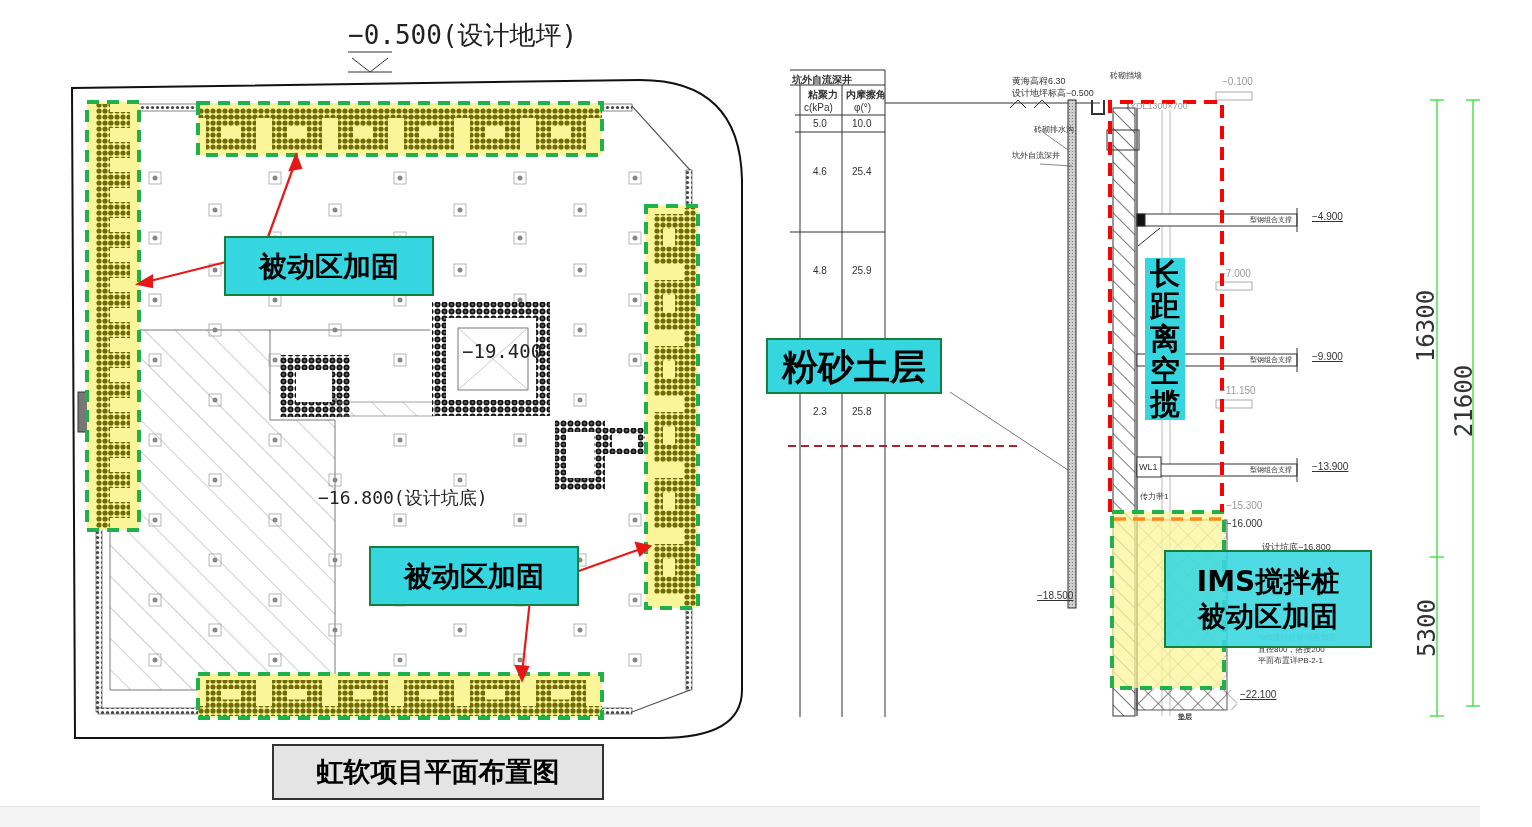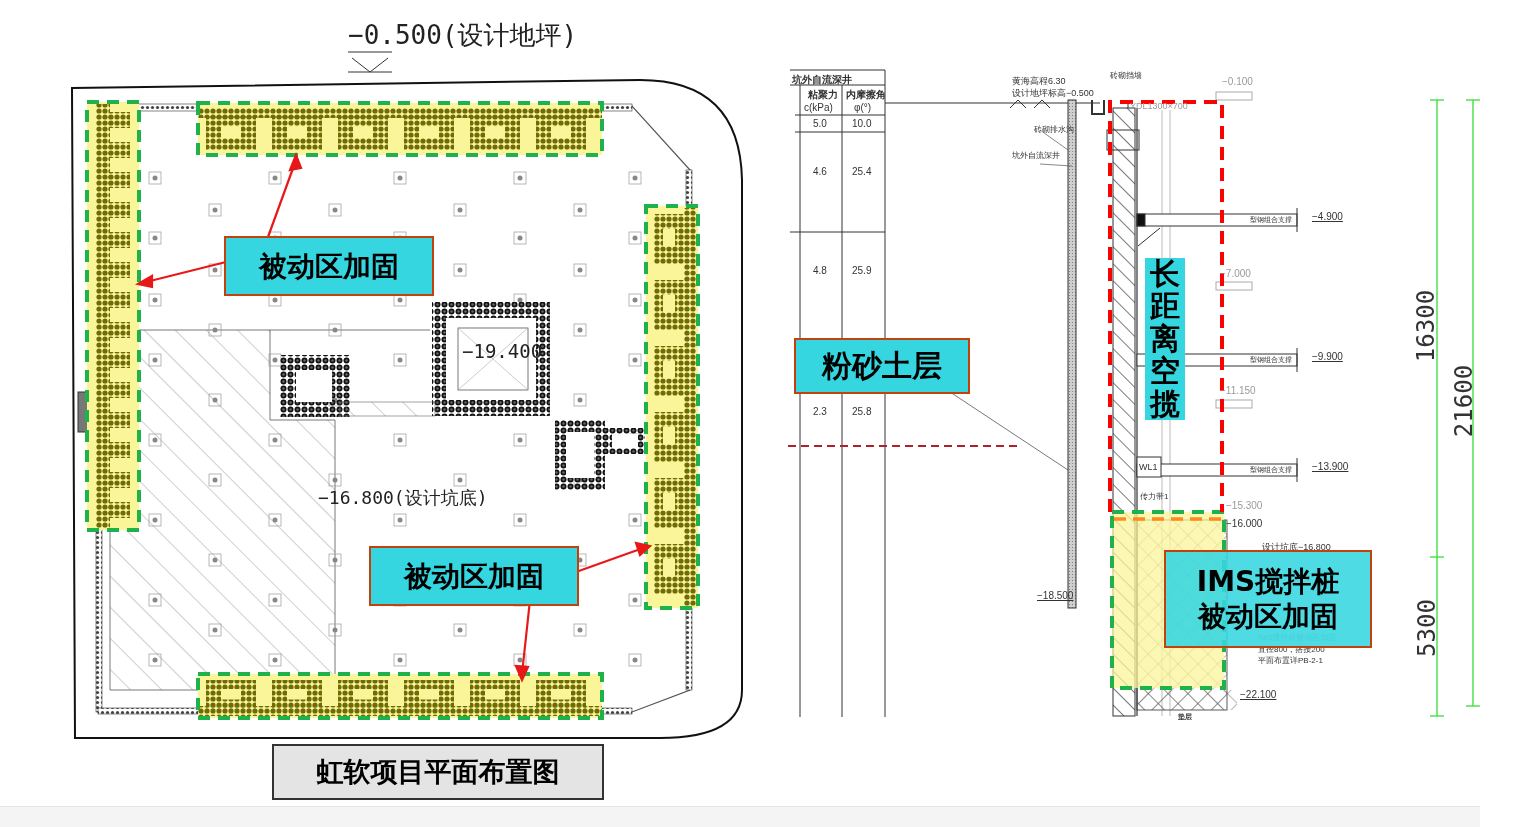--- a/index.html
+++ b/index.html
@@ -1,19 +1,19 @@
 <!DOCTYPE html>
 <html><head>
 <meta charset="utf-8">
 <style>
   html,body{margin:0;padding:0;background:#fff;}
   body{width:1532px;height:827px;position:relative;overflow:hidden;font-family:"DejaVu Sans","Liberation Sans",sans-serif;}
   .abs{position:absolute;}
   svg{position:absolute;left:0;top:0;}
-  .callout{position:absolute;background:#35d6e0;border:2px solid #c2410c;color:#000;font-weight:bold;display:flex;align-items:center;justify-content:center;text-align:center;line-height:1.25;font-family:"DejaVu Sans",sans-serif;}
+  .callout{position:absolute;background:#35d6e0;border:2px solid #15803d;color:#000;font-weight:bold;display:flex;align-items:center;justify-content:center;text-align:center;line-height:1.25;font-family:"DejaVu Sans",sans-serif;}
   .caption{position:absolute;background:#e4e4e4;border:2px solid #333;color:#000;font-weight:bold;font-size:27px;display:flex;align-items:center;justify-content:center;font-family:"DejaVu Sans",sans-serif;}
   .cad{font-family:"DejaVu Sans Mono","Liberation Mono",monospace;color:#222;position:absolute;white-space:nowrap;}
   .soil{font-size:10px;color:#333;position:absolute;font-family:"Liberation Sans",sans-serif;}
   .gray{color:#9a9a9a;}
   .footer-band{position:absolute;left:0;top:806px;width:1480px;height:21px;background:#f4f4f4;border-top:1px solid #e4e4e4;}
 </style>
 </head>
 <body>
 
 <div class="abs" style="left:0;top:0;width:760px;height:800px;">
@@ -568,21 +568,21 @@
 <div class="soil" style="left:1258px;top:644px;font-size:8px;">直径800，搭接200</div>
 <div class="soil" style="left:1258px;top:655px;font-size:8px;">平面布置详PB-2-1</div>
 <div class="soil" style="left:1037px;top:590px;font-size:10px;text-decoration:underline;">−18.500</div>
 <div class="soil" style="left:1240px;top:689px;font-size:10px;text-decoration:underline;">−22.100</div>
 <div class="soil" style="left:1178px;top:712px;font-size:7px;font-weight:bold;">垫层</div>
 
 <div class="abs" style="left:1390px;top:312px;font-size:24px;color:#333;transform:rotate(-90deg);font-family:'DejaVu Sans Mono',monospace;">16300</div>
 <div class="abs" style="left:1428px;top:387px;font-size:24px;color:#333;transform:rotate(-90deg);font-family:'DejaVu Sans Mono',monospace;">21600</div>
 <div class="abs" style="left:1398px;top:614px;font-size:24px;color:#333;transform:rotate(-90deg);font-family:'DejaVu Sans Mono',monospace;">5300</div>
 
-<div class="callout" style="left:794px;top:338px;width:172px;height:52px;font-size:30px;">粉砂土层</div>
+<div class="callout" style="left:766px;top:338px;width:172px;height:52px;font-size:36px;">粉砂土层</div>
 <div class="callout" style="left:1145px;top:258px;width:40px;height:162px;font-size:30px;flex-direction:column;border:none;line-height:1.08;">
   <span>长</span>
   <span>距</span>
   <span>离</span>
   <span>空</span>
   <span>揽</span>
 </div>
 <div class="callout" style="left:1164px;top:550px;width:204px;height:94px;font-size:28px;flex-direction:column;background:rgba(53,214,224,0.88);">
   <span>IMS搅拌桩</span>
   <span>被动区加固</span>

